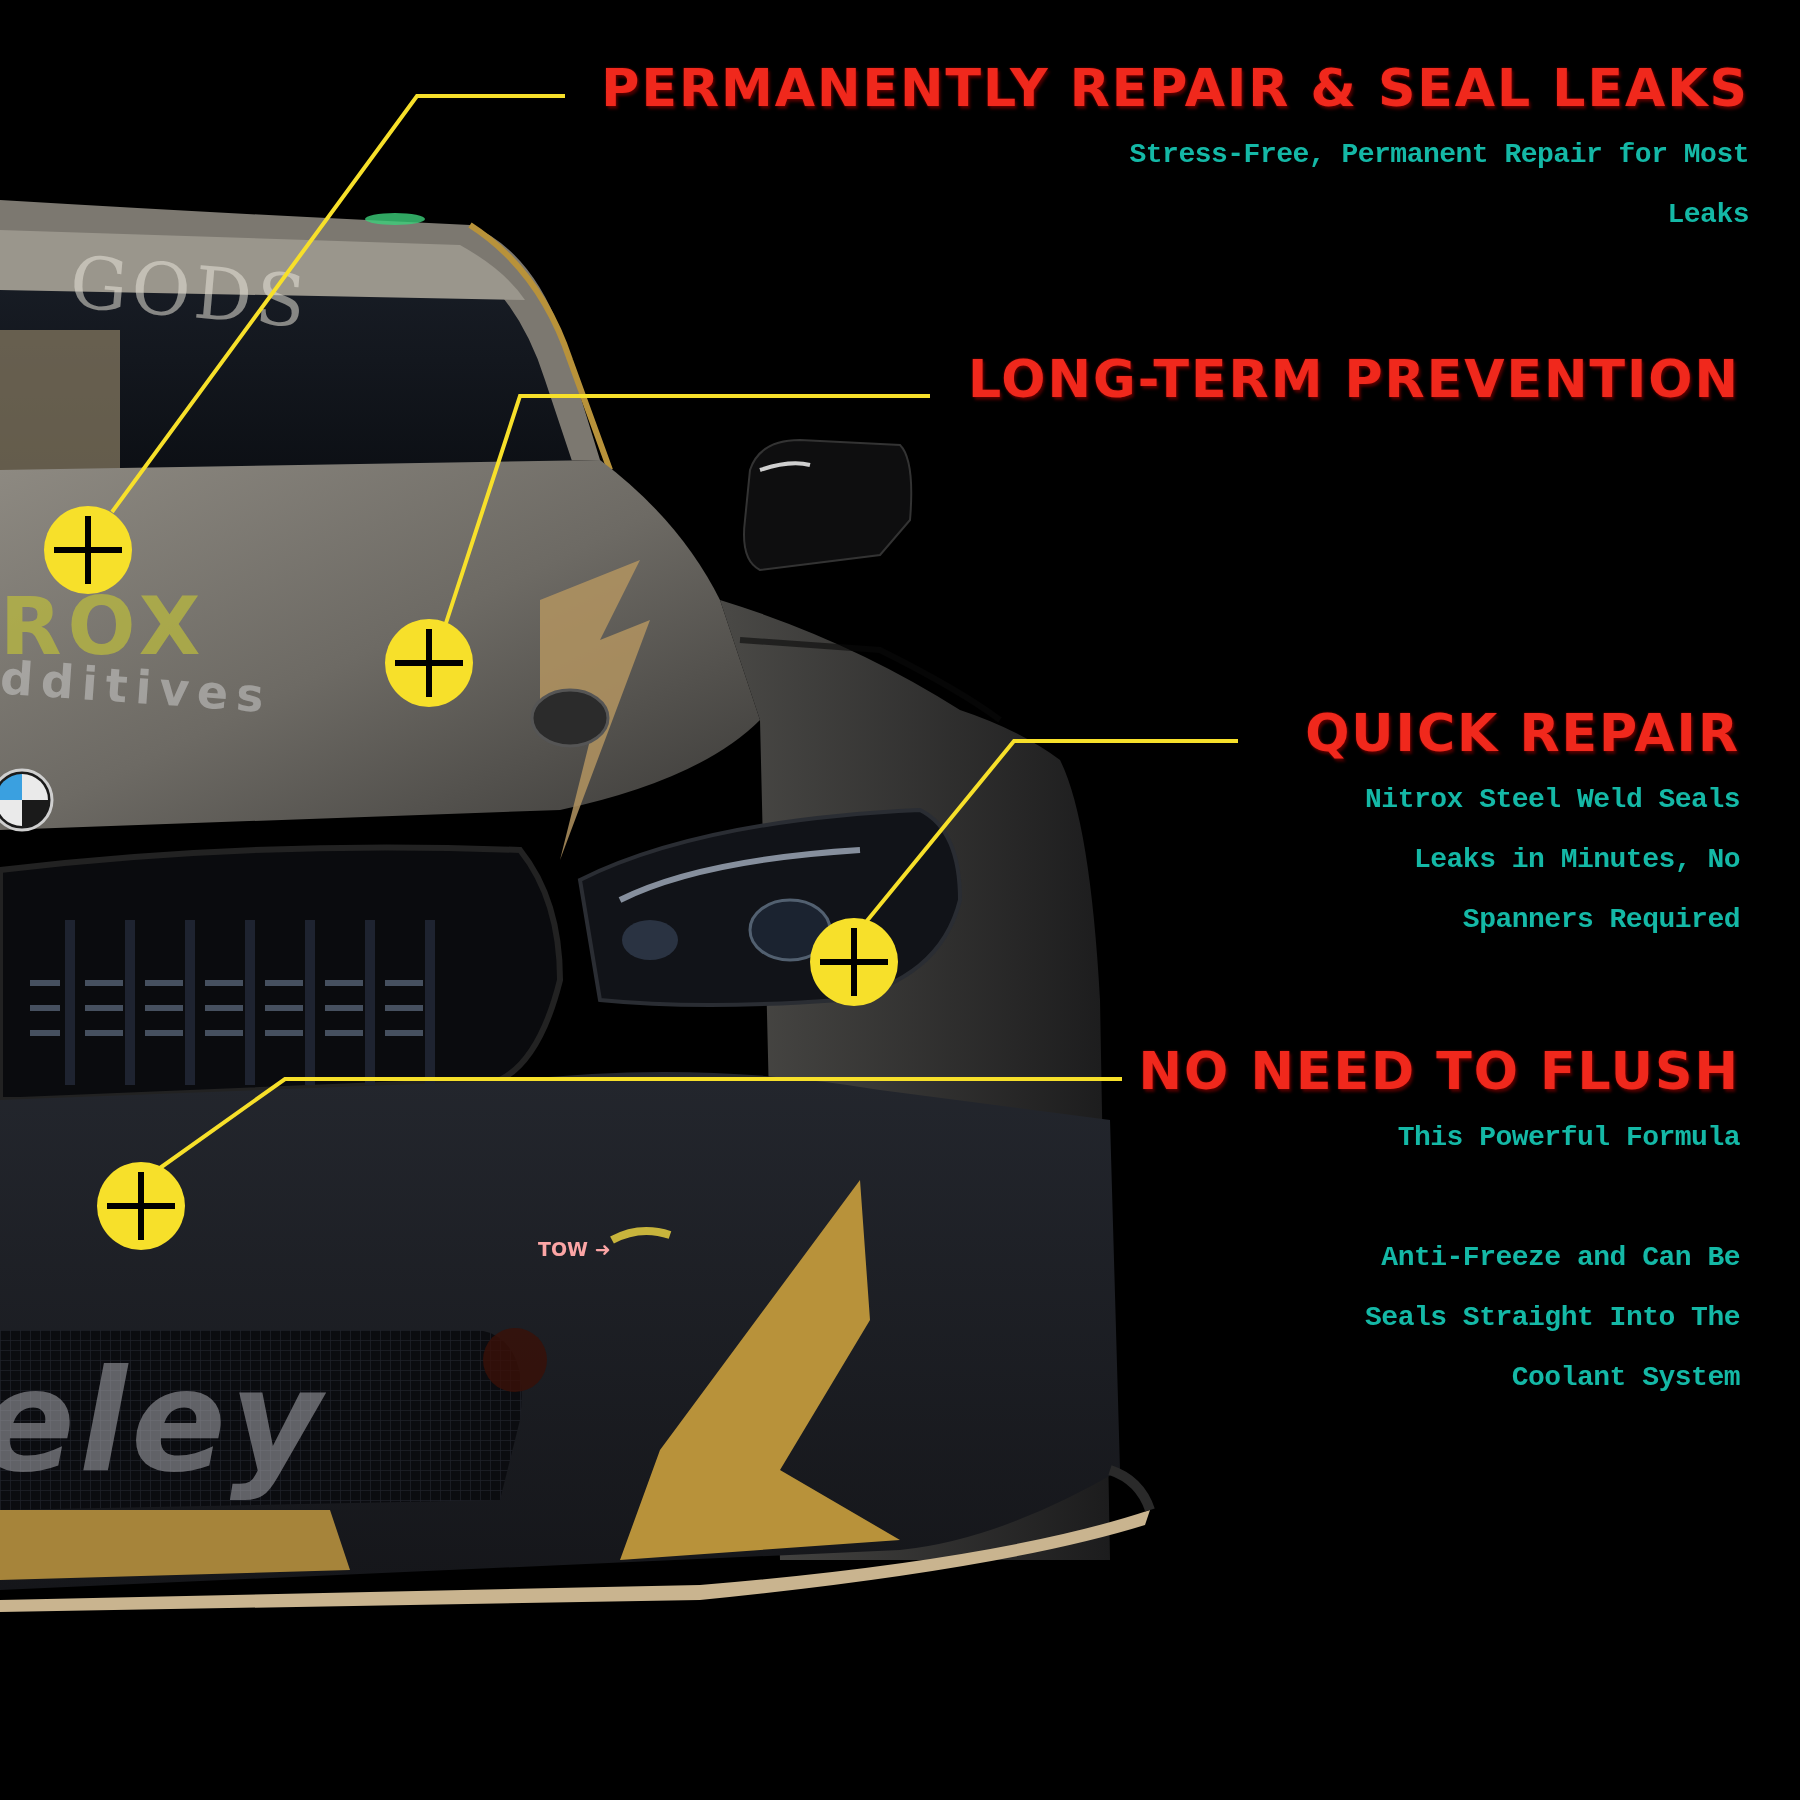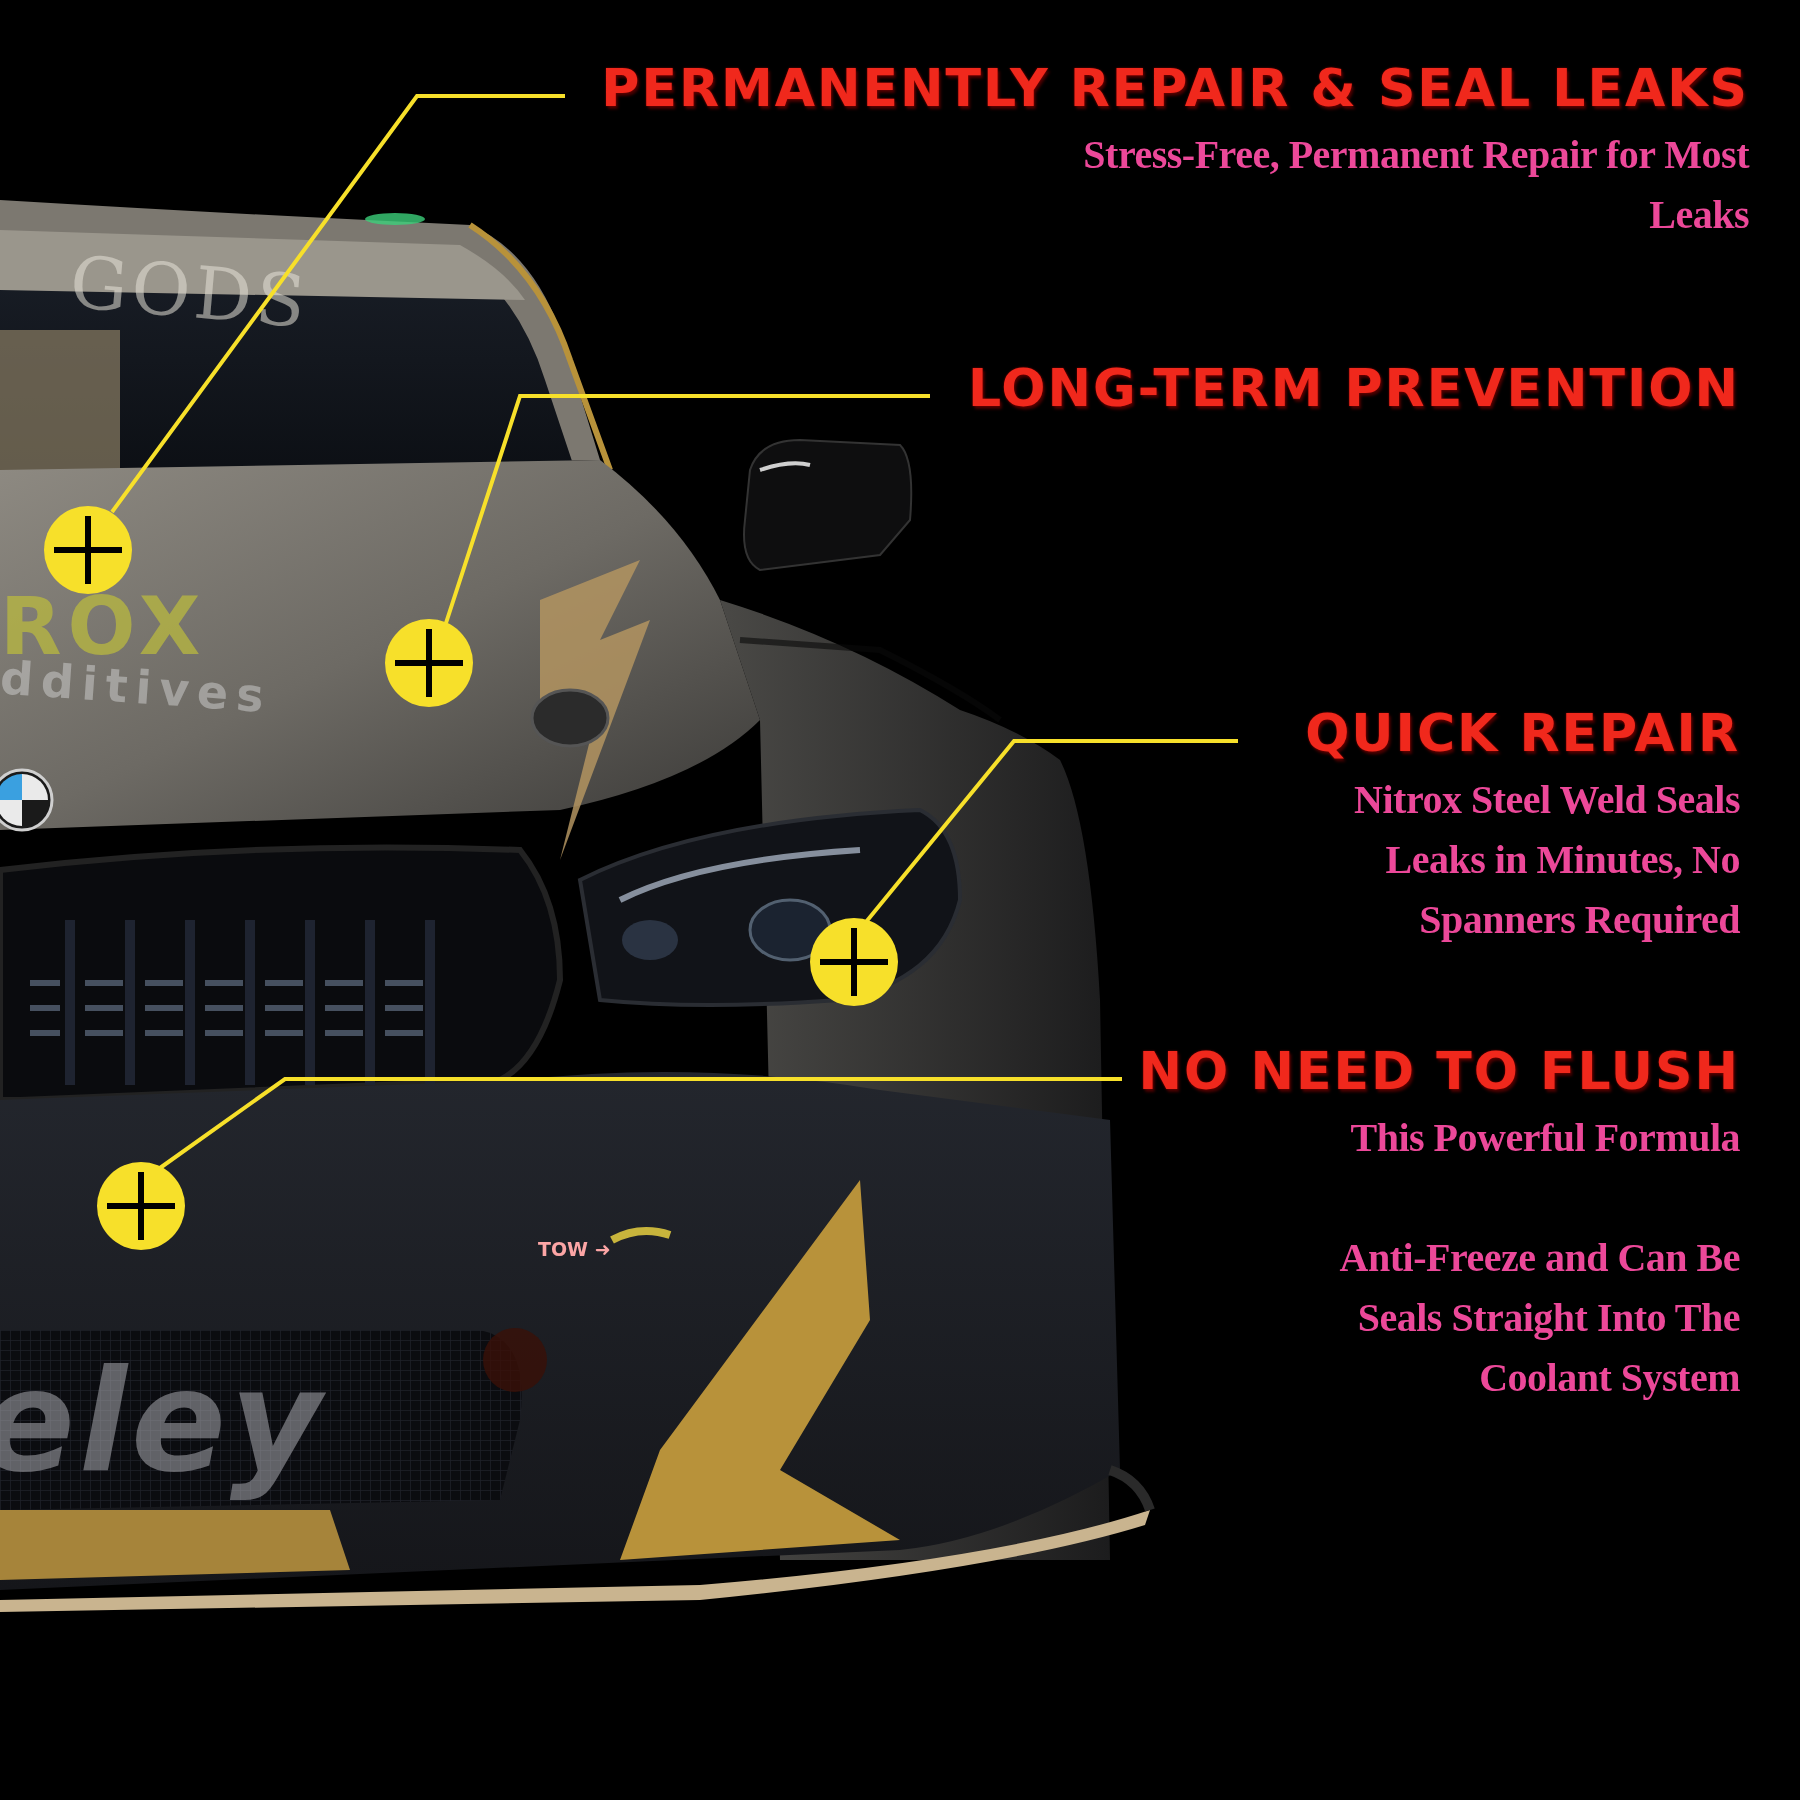--- a/index.html
+++ b/index.html
@@ -6,21 +6,21 @@
   body { width:1800px; height:1800px; position:relative; overflow:hidden; font-family:"DejaVu Sans", "Liberation Sans", sans-serif; }
   .stage { position:absolute; inset:0; background:#000; }
   svg.car { position:absolute; left:0; top:0; width:1800px; height:1800px; }
   svg.leaders { position:absolute; left:0; top:0; width:1800px; height:1800px; pointer-events:none; }
   .marker { position:absolute; width:88px; height:88px; border-radius:50%; background:#f7e02a; cursor:pointer; }
   .marker::before, .marker::after { content:""; position:absolute; background:#000; }
   .marker::before { left:10px; right:10px; top:41px; height:6px; }
   .marker::after { top:10px; bottom:10px; left:41px; width:6px; }
   .feature { position:absolute; right:60px; text-align:right; }
   .feature h2 { margin:0; font-family:"DejaVu Sans", sans-serif; font-weight:bold; color:#f0281c; font-size:52px; letter-spacing:2px; line-height:1.1; text-shadow: 0 0 2px #8a0000, 2px 3px 3px rgba(120,0,0,0.6); white-space:nowrap; }
-  .feature p { margin:8px 0 0 0; color:#ec4899; font-family:Liberation Serif, serif; font-weight:bold; font-size:40px; line-height:60px; letter-spacing:-0.5px; }
+  .feature p { margin:8px 0 0 0; color:#14b8a6; font-family:Liberation Mono, monospace; font-weight:bold; font-size:28px; line-height:60px; letter-spacing:-0.5px; }
   .car-text { position:absolute; font-family:"DejaVu Serif", serif; color:rgba(230,226,215,0.55); }
 </style>
 </head>
 <body>
 
 <div class="stage">
 
   <svg class="car" viewBox="0 0 1800 1800" xmlns="http://www.w3.org/2000/svg">
     <defs>
       <linearGradient id="hood" x1="0" y1="0" x2="1" y2="1">
@@ -145,21 +145,21 @@
   <div class="marker" title="no-need-to-flush" style="left:97px; top:1162px;"></div>
 
   <div class="feature" style="top:60px; right:51px;">
     <h2>PERMANENTLY REPAIR &amp; SEAL LEAKS</h2>
     <p>
       <span>Stress-Free, Permanent Repair for Most</span><br>
       <span>Leaks</span>
     </p>
   </div>
 
-  <div class="feature" style="top:360px; right:60px;">
+  <div class="feature" style="top:351px; right:60px;">
     <h2>LONG-TERM PREVENTION</h2>
   </div>
 
   <div class="feature" style="top:705px; right:60px;">
     <h2>QUICK REPAIR</h2>
     <p>
       <span>Nitrox Steel Weld Seals</span><br>
       <span>Leaks in Minutes, No</span><br>
       <span>Spanners Required</span>
     </p>

